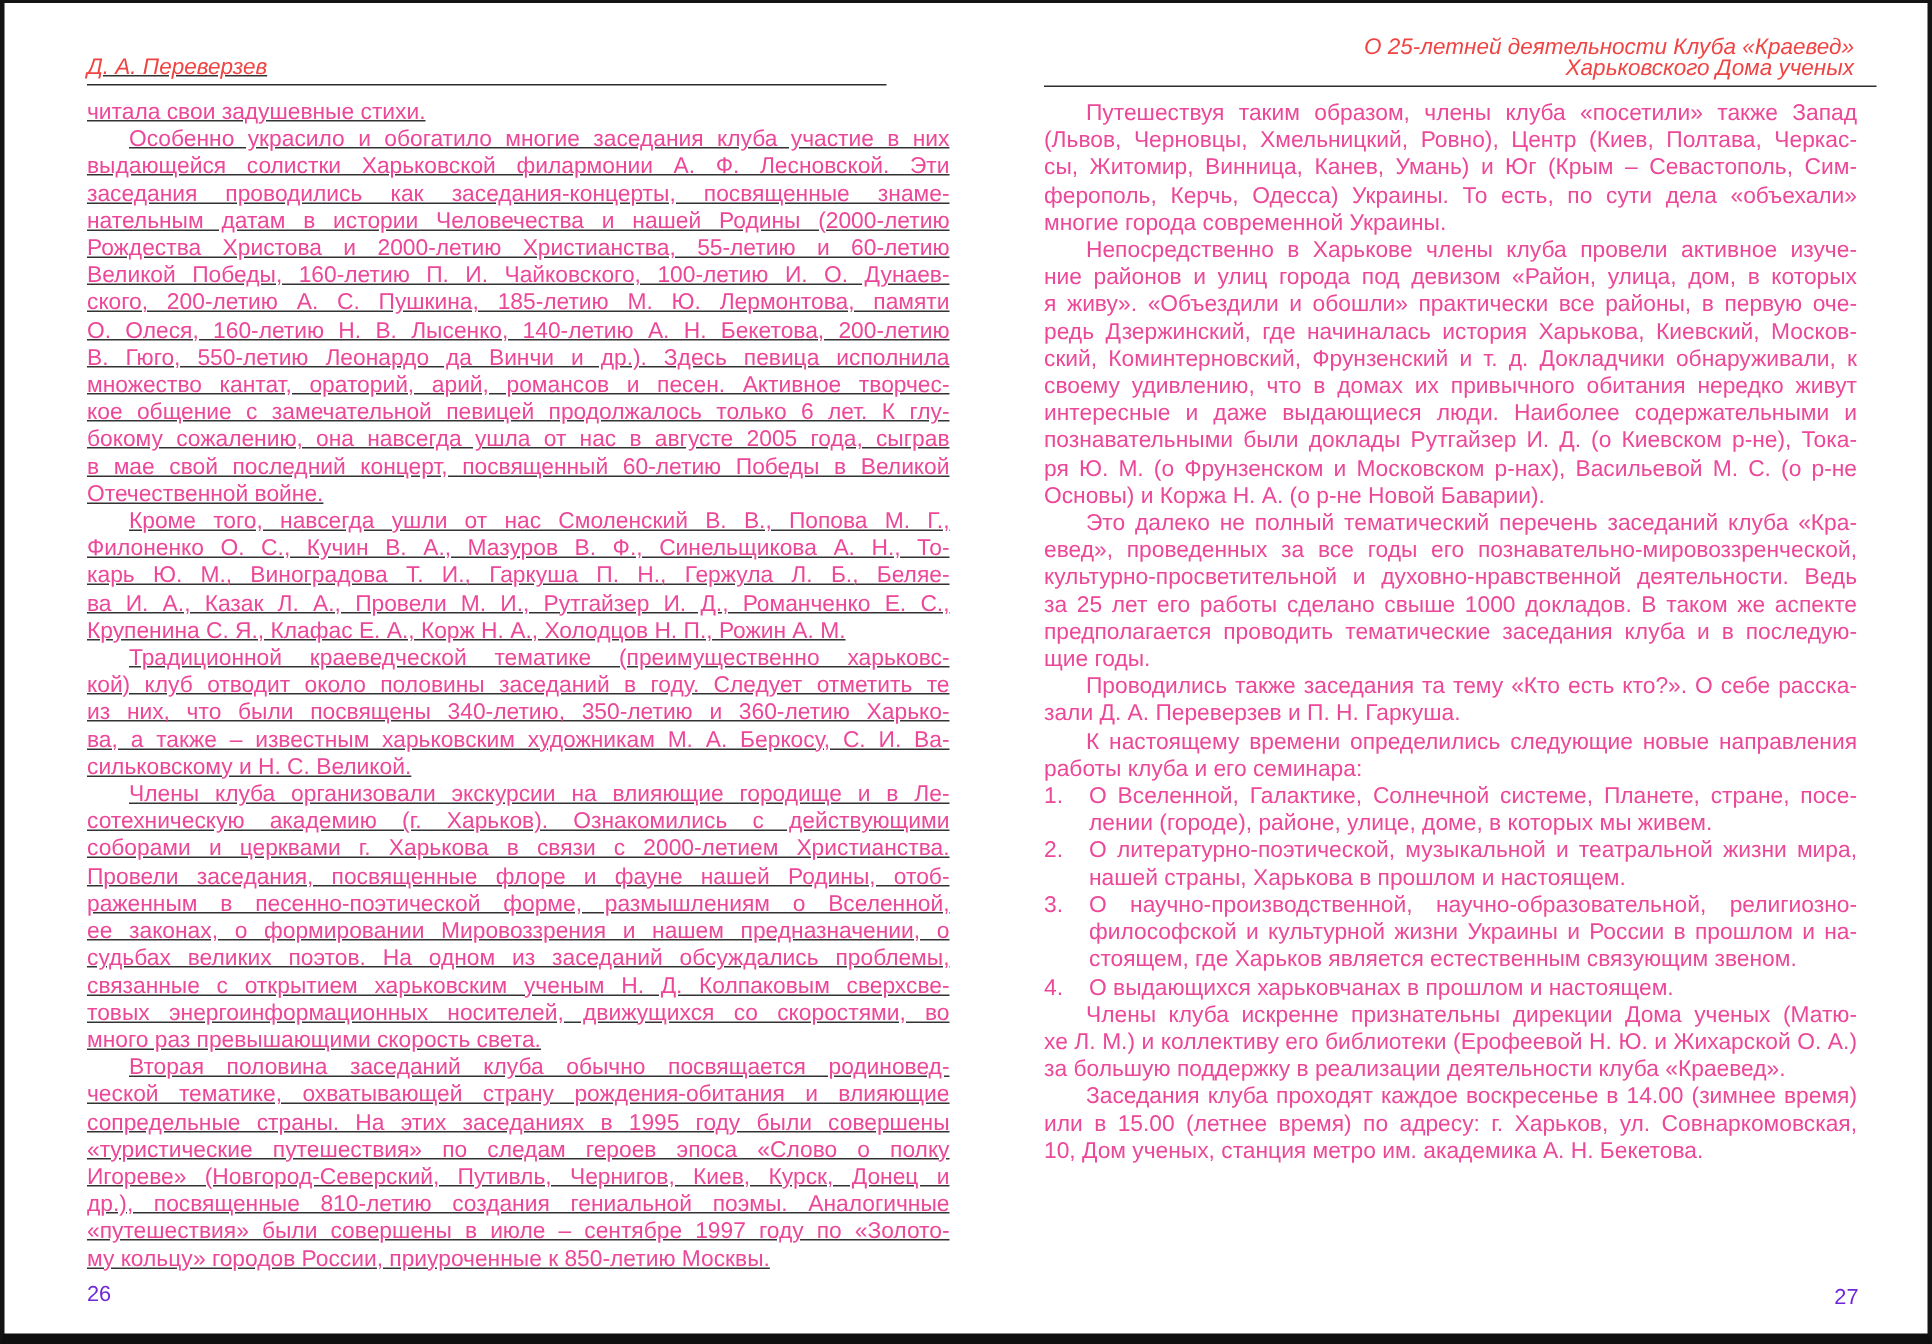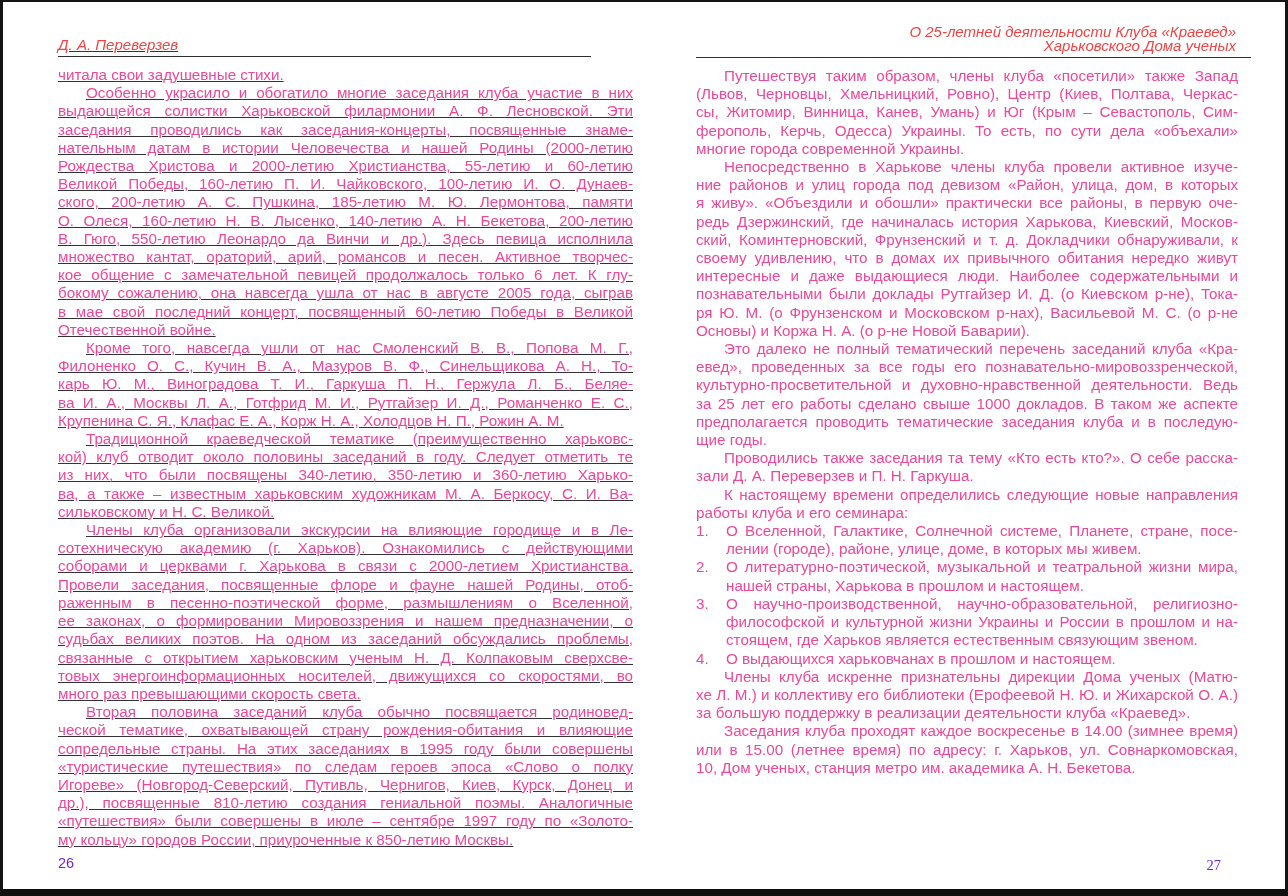--- a/index.html
+++ b/index.html
@@ -45,21 +45,21 @@
   .ln { text-align: justify; text-align-last: justify; white-space: normal; }
   .ln.end { text-align-last: left; }
   .ln.ind { text-indent: 28px; }
   .blk-list .ln { padding-left: 30px; }
   .blk-list .li-first { position: relative; }
   .li-num { position: absolute; left: 0; top: 0; }
 
   
   .pn { position: absolute; font-size: 14.5px; color: #6d28d9; }
   .pn-left  { left: 0; top: 853px; }
-  .pn-right { right: 30px; top: 855px; font-family: Liberation Serif, serif; }
+  .pn-right { right: 12px; top: 855px; }
 </style>
 </head>
 <body>
 
 <div class="canvas">
 
   <div class="page page-left">
     <div class="rh rh-left">
       <div class="rh-line">Д. А. Переверзев</div>
     </div>
@@ -80,21 +80,21 @@
           <div class="ln">множество кантат, ораторий, арий, романсов и песен. Активное творчес-</div>
           <div class="ln">кое общение с замечательной певицей продолжалось только 6 лет. К глу-</div>
           <div class="ln">бокому сожалению, она навсегда ушла от нас в августе 2005 года, сыграв</div>
           <div class="ln">в мае свой последний концерт, посвященный 60-летию Победы в Великой</div>
           <div class="ln end">Отечественной войне.</div>
         </div>
         <div class="blk">
           <div class="ln ind">Кроме того, навсегда ушли от нас Смоленский В. В., Попова М. Г.,</div>
           <div class="ln">Филоненко О. С., Кучин В. А., Мазуров В. Ф., Синельщикова А. Н., То-</div>
           <div class="ln">карь Ю. М., Виноградова Т. И., Гаркуша П. Н., Гержула Л. Б., Беляе-</div>
-          <div class="ln">ва И. А., Москвы Л. А., Готфрид М. И., Рутгайзер И. Д., Романченко Е. С.,</div>
+          <div class="ln">ва И. А., Казак Л. А., Провели М. И., Рутгайзер И. Д., Романченко Е. С.,</div>
           <div class="ln end">Крупенина С. Я., Клафас Е. А., Корж Н. А., Холодцов Н. П., Рожин А. М.</div>
         </div>
         <div class="blk">
           <div class="ln ind">Традиционной краеведческой тематике (преимущественно харьковс-</div>
           <div class="ln">кой) клуб отводит около половины заседаний в году. Следует отметить те</div>
           <div class="ln">из них, что были посвящены 340-летию, 350-летию и 360-летию Харько-</div>
           <div class="ln">ва, а также – известным харьковским художникам М. А. Беркосу, С. И. Ва-</div>
           <div class="ln end">сильковскому и Н. С. Великой.</div>
         </div>
         <div class="blk">

